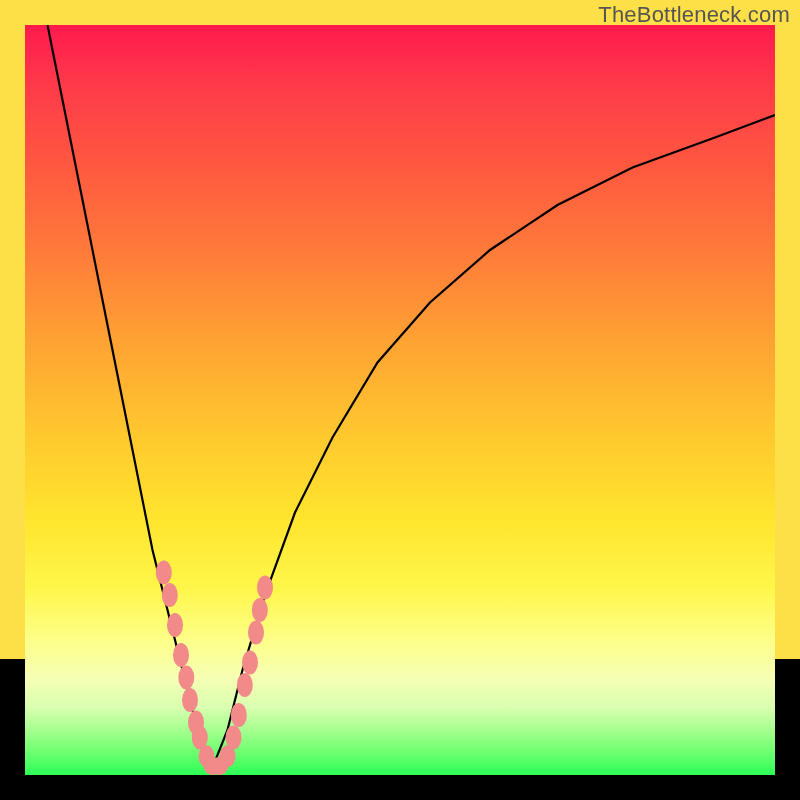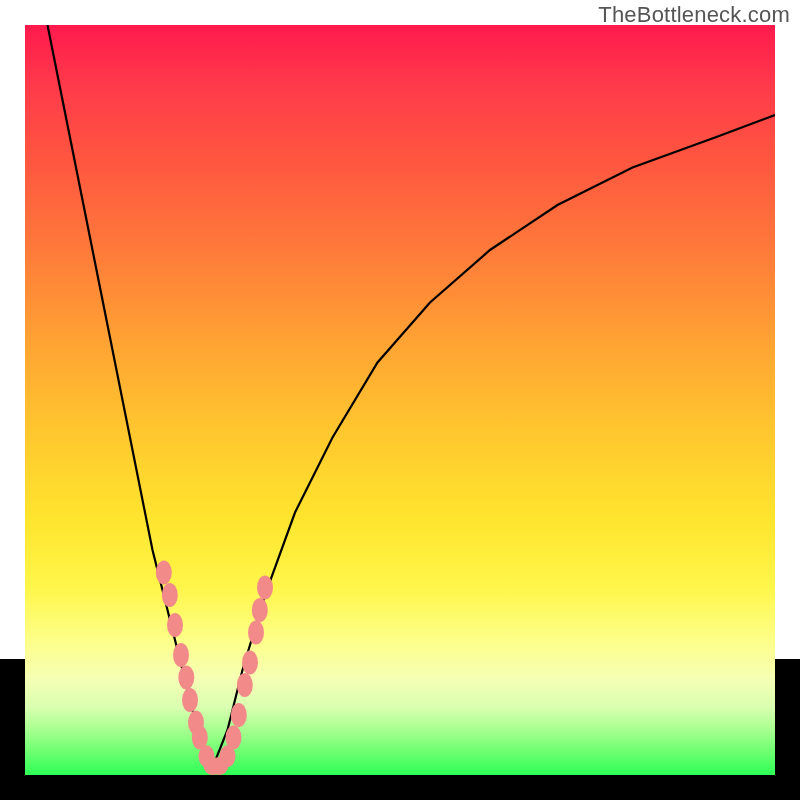--- a/index.html
+++ b/index.html
@@ -8,21 +8,21 @@
     width: 800px;
     height: 800px;
     overflow: hidden;
     background: #000;
     font-family: Arial, Helvetica, sans-serif;
   }
   .frame {
     position: relative;
     width: 800px;
     height: 659px;
-    background: #ffffff;
+    background: #fde047;
   }
   .plot-area {
     position: absolute;
     left: 25px;
     top: 25px;
     width: 750px;
     height: 750px;
     
     background: linear-gradient(
       to bottom,

